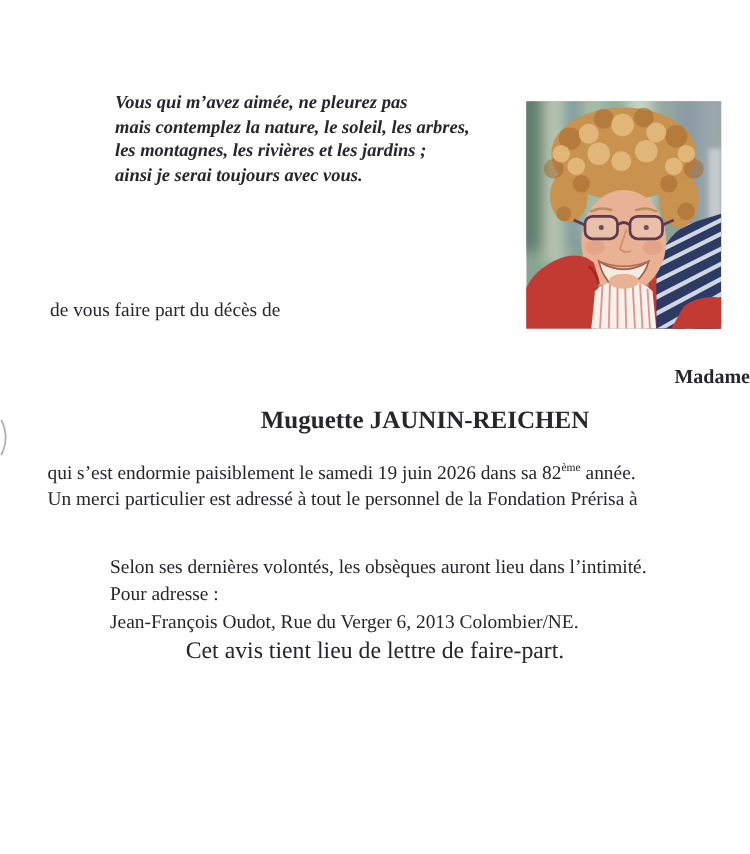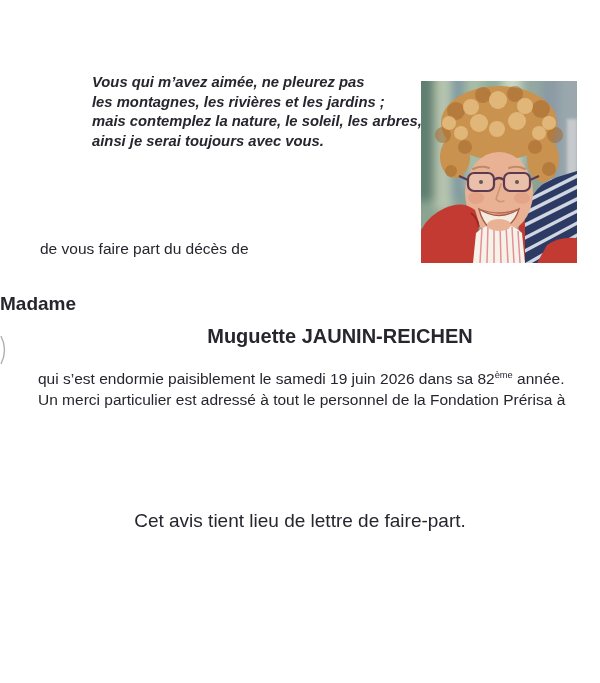--- a/index.html
+++ b/index.html
@@ -1,35 +1,35 @@
 <!DOCTYPE html>
 <html style="--page-bg: #ffffff; --text-color: #26262e; --photo-bg-green: #8aa491; --photo-hair: #c9924f; --photo-hair-dark: #a66a2d; --photo-hair-light: #eac488; --photo-skin: #e9b295; --photo-skin-shadow: #cf9272; --photo-jacket-red: #c23a31; --photo-shirt: #f7f1ea; --photo-shirt-stripe: #dc8389; --photo-navy: #2c3a64; --photo-navy-stripe: #dfe5ee; --photo-glasses: #5d3a50;"><head>
 <meta charset="utf-8">
 <style>
   html, body { margin:0; padding:0; }
   body { width:600px; height:683px; overflow:hidden; background:var(--page-bg,#fff); }
   .page {
     position:relative; width:565px; height:683px;
     background:var(--page-bg,#fff);
-    font-family:Liberation Sans, sans-serif;
+    font-family:Liberation Serif, serif;
     color:var(--text-color,#26262e);
   }
   .abs { position:absolute; }
   .quote {
     left:92px; top:73px; width:350px;
     font-size:14.8px; line-height:19.6px;
     font-weight:bold; font-style:italic;
   }
   .announcement {
     left:40px; top:238px;
     font-size:15.5px; line-height:22px;
   }
   .title-madame {
-    left:0; top:293px; width:600px; text-align:left;
-    font-size:19px; font-weight:bold;
+    left:0; top:293px; width:600px; text-align:right;
+    font-size:16px; font-weight:bold;
   }
   .deceased-name {
     left:0; top:325px; width:600px; text-align:center;
     font-size:20px; font-weight:bold;padding-left:40px;
   }
   .obituary {
     left:38px; top:368px;
     font-size:15.5px; line-height:21.4px;
   }
   .obituary .line { white-space:nowrap; }
@@ -53,22 +53,22 @@
 <body>
 
 <div class="page">
 
   <svg class="abs scan-artifact" viewBox="0 0 10 36">
     <path d="M1,4 Q8,18 1,32" fill="none" stroke="#9a9aa2" stroke-width="1.4" opacity="0.8"></path>
   </svg>
 
   <div class="abs quote">
     <div class="line">Vous qui m’avez aimée, ne pleurez pas</div>
+    <div class="line">mais contemplez la nature, le soleil, les arbres,</div>
     <div class="line">les montagnes, les rivières et les jardins ;</div>
-    <div class="line">mais contemplez la nature, le soleil, les arbres,</div>
     <div class="line">ainsi je serai toujours avec vous.</div>
   </div>
 
   <div class="abs photo-frame" title="Portrait photo: elderly woman with curly ginger hair and glasses, red jacket over a striped shirt, green blurred background">
     <svg viewBox="0 0 156 182" preserveAspectRatio="none" role="img">
       <defs>
         <filter id="blur6" x="-20%" y="-20%" width="140%" height="140%">
             <feGaussianBlur stdDeviation="5"></feGaussianBlur>
           </filter>
         <filter id="blur2" x="-30%" y="-30%" width="160%" height="160%">
@@ -196,16 +196,21 @@
   </div>
 
   <div class="abs title-madame">Madame</div>
   <div class="abs deceased-name">Muguette JAUNIN-REICHEN</div>
 
   <div class="abs obituary">
     <div class="line"><span>qui s’est endormie paisiblement le samedi 19 juin 2026 dans sa 82</span><sup>ème</sup><span> année.</span></div>
     <div class="line">Un merci particulier est adressé à tout le personnel de la Fondation Prérisa à</div>
   </div>
 
+  <div class="abs arrangements">
+    <div class="line">Selon ses dernières volontés, les obsèques auront lieu dans l’intimité.</div>
+    <div class="line">Pour adresse :</div>
+    <div class="line">Jean-François Oudot, Rue du Verger 6, 2013 Colombier/NE.</div>
+  </div>
 
   <div class="abs closing">Cet avis tient lieu de lettre de faire-part.</div>
 
 </div>
 
 </body></html>

